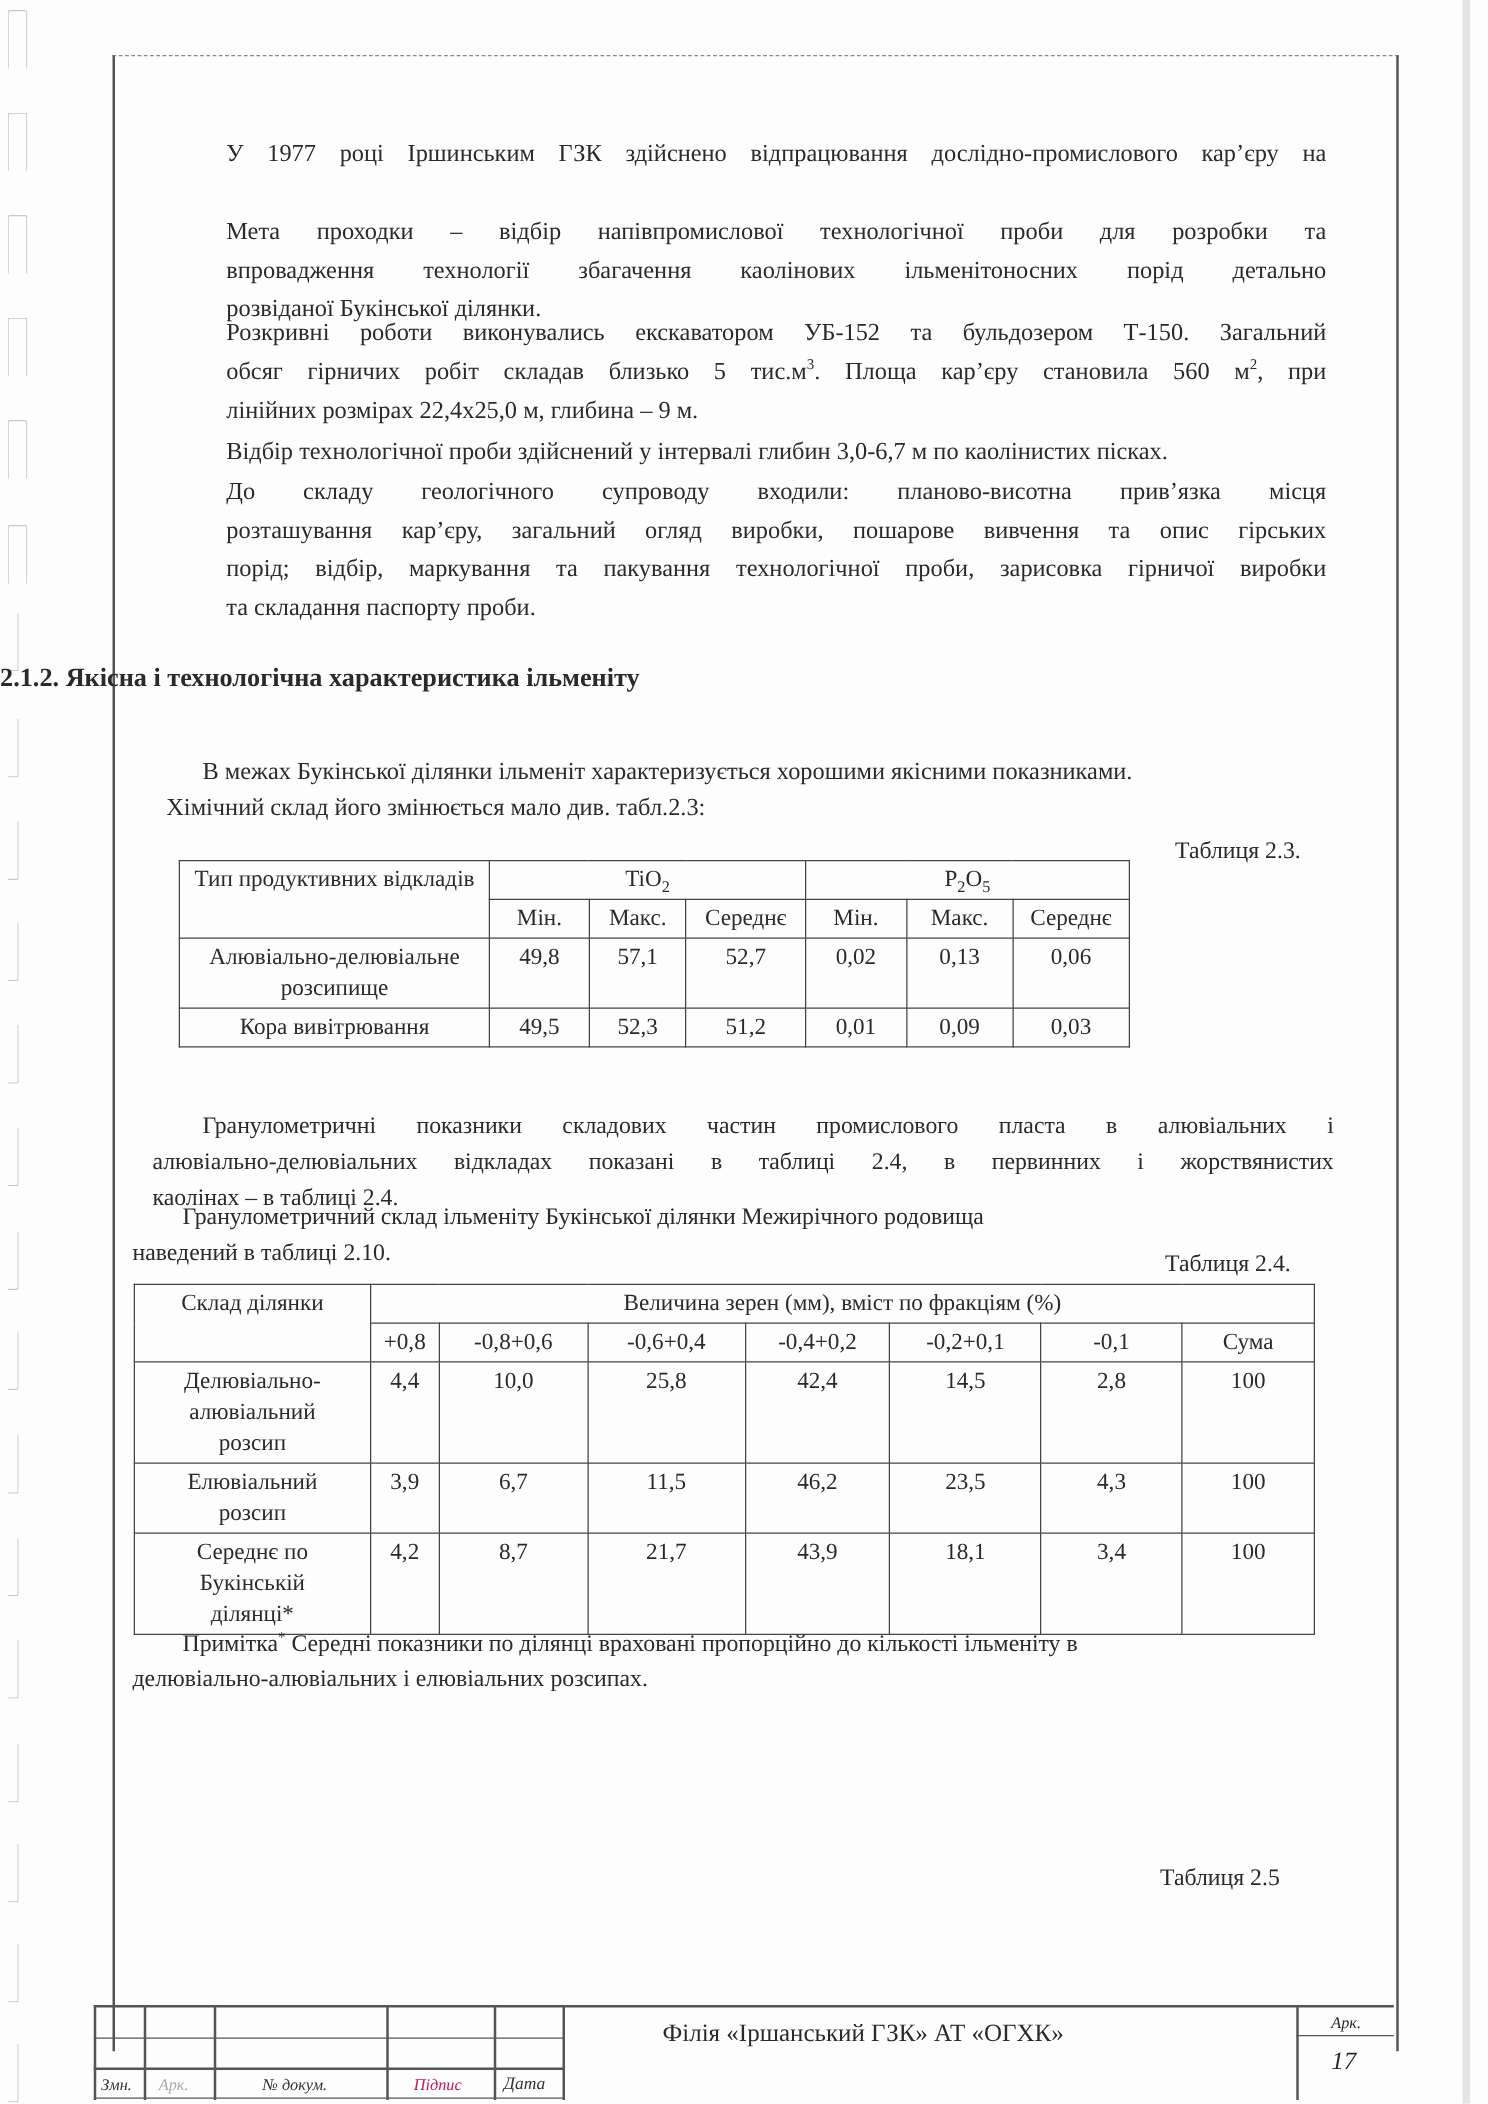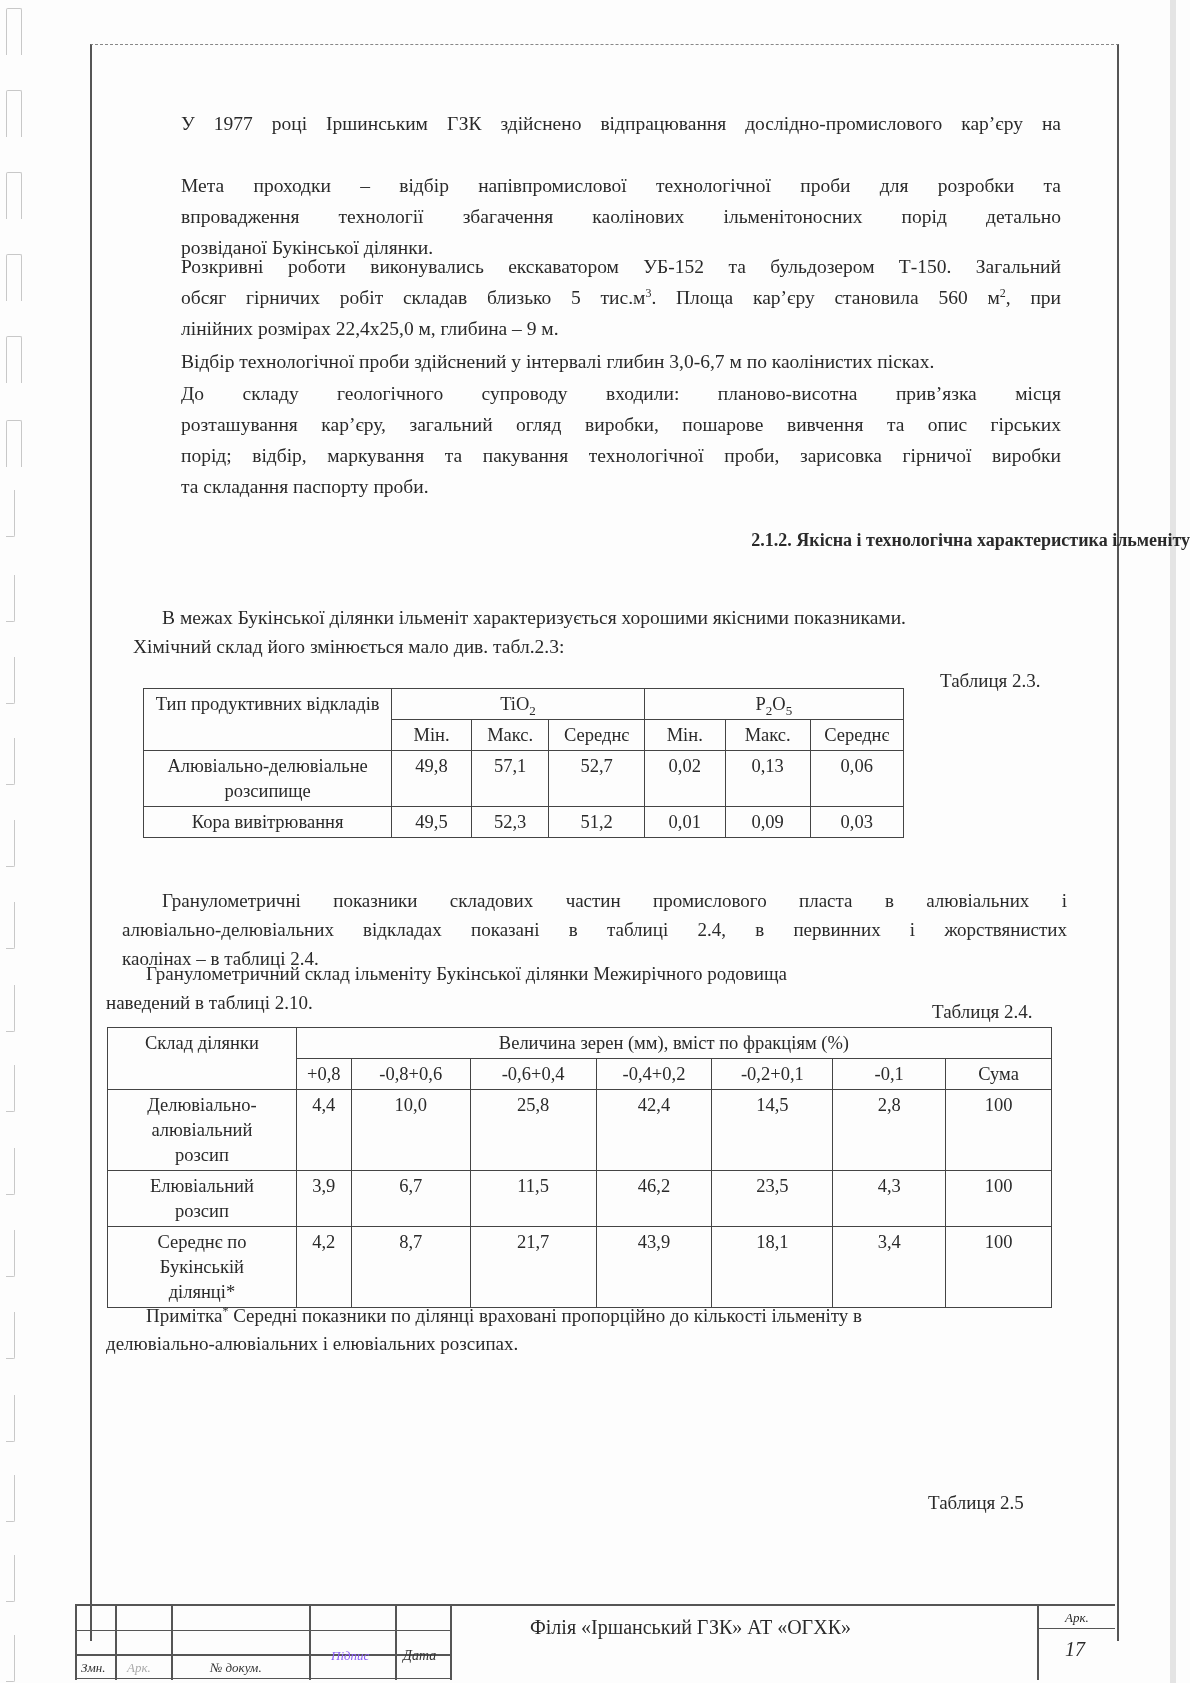--- a/index.html
+++ b/index.html
@@ -15,22 +15,22 @@
   .right-strip { position: absolute; left: 1170px; top: 0; width: 6px; height: 1683px; background: #e4e4e4; }
 
   .frame { position: absolute; left: 90px; top: 44px; width: 1025px; height: 1596px;
     border-left: 2px solid #555; border-right: 2px solid #555; border-top: 1px dashed #888; }
 
   .para { position: absolute; left: 165px; width: 880px; font-size: 19.5px; line-height: 31px;
     text-align: justify; margin: 16px; }
   .para .line { display: block; text-align: justify; text-align-last: justify; white-space: nowrap; }
   .para .line.last { text-align-last: left; }
 
-  .heading { position: absolute; left: 0; width: 1190px; top: 530px; text-align: right;
-    font-size: 18px; font-weight: bold; }
+  .heading { position: absolute; left: 0; width: 1190px; top: 530px; text-align: left;
+    font-size: 21px; font-weight: bold; }
 
   .text { position: absolute; font-size: 19px; line-height: 27px; white-space: nowrap; }
   .caption { position: absolute; font-size: 19px; }
 
   table.grid { position: absolute; border-collapse: collapse; font-size: 18.5px; }
   table.grid td { border: 1px solid #444; text-align: center; vertical-align: top; padding: 3px 4px 2px;
     line-height: 25px; }
 
   .stamp { position: absolute; left: 75px; top: 1600px; width: 1040px; height: 80px; }
   .stamp .line-h { position: absolute; background: #555; height: 2px; }
@@ -230,20 +230,20 @@
   <div class="line-v" style="left:96px; top:4px; height:76px"></div>
   <div class="line-v" style="left:234px; top:4px; height:76px"></div>
   <div class="line-v" style="left:320px; top:4px; height:76px"></div>
   <div class="line-v" style="left:375px; top:4px; height:76px"></div>
   <div class="line-v" style="left:962px; top:4px; height:76px"></div>
   <div class="line-h" style="left:962px; top:28px; width:78px; height:1px"></div>
 
   <div class="lbl" style="left:6px; top:60px">Змн.</div>
   <div class="lbl" style="left:52px; top:60px; color:#aaa">Арк.</div>
   <div class="lbl" style="left:135px; top:60px">№ докум.</div>
-  <div class="lbl" style="left:256px; top:48px; color:#8b5cf6">Підпис</div>
-  <div class="lbl" style="left:328px; top:48px; font-size:14px">Дата</div>
+  <div class="lbl" style="left:256px; top:60px; color:#be185d">Підпис</div>
+  <div class="lbl" style="left:328px; top:60px; font-size:14px">Дата</div>
 
   <div class="org">Філія «Іршанський ГЗК» АТ «ОГХК»</div>
 
   <div class="sheet-lbl" style="left:990px; top:10px">Арк.</div>
   <div class="sheet-num" style="left:990px; top:38px">17</div>
 </div>
 
 </body></html>

